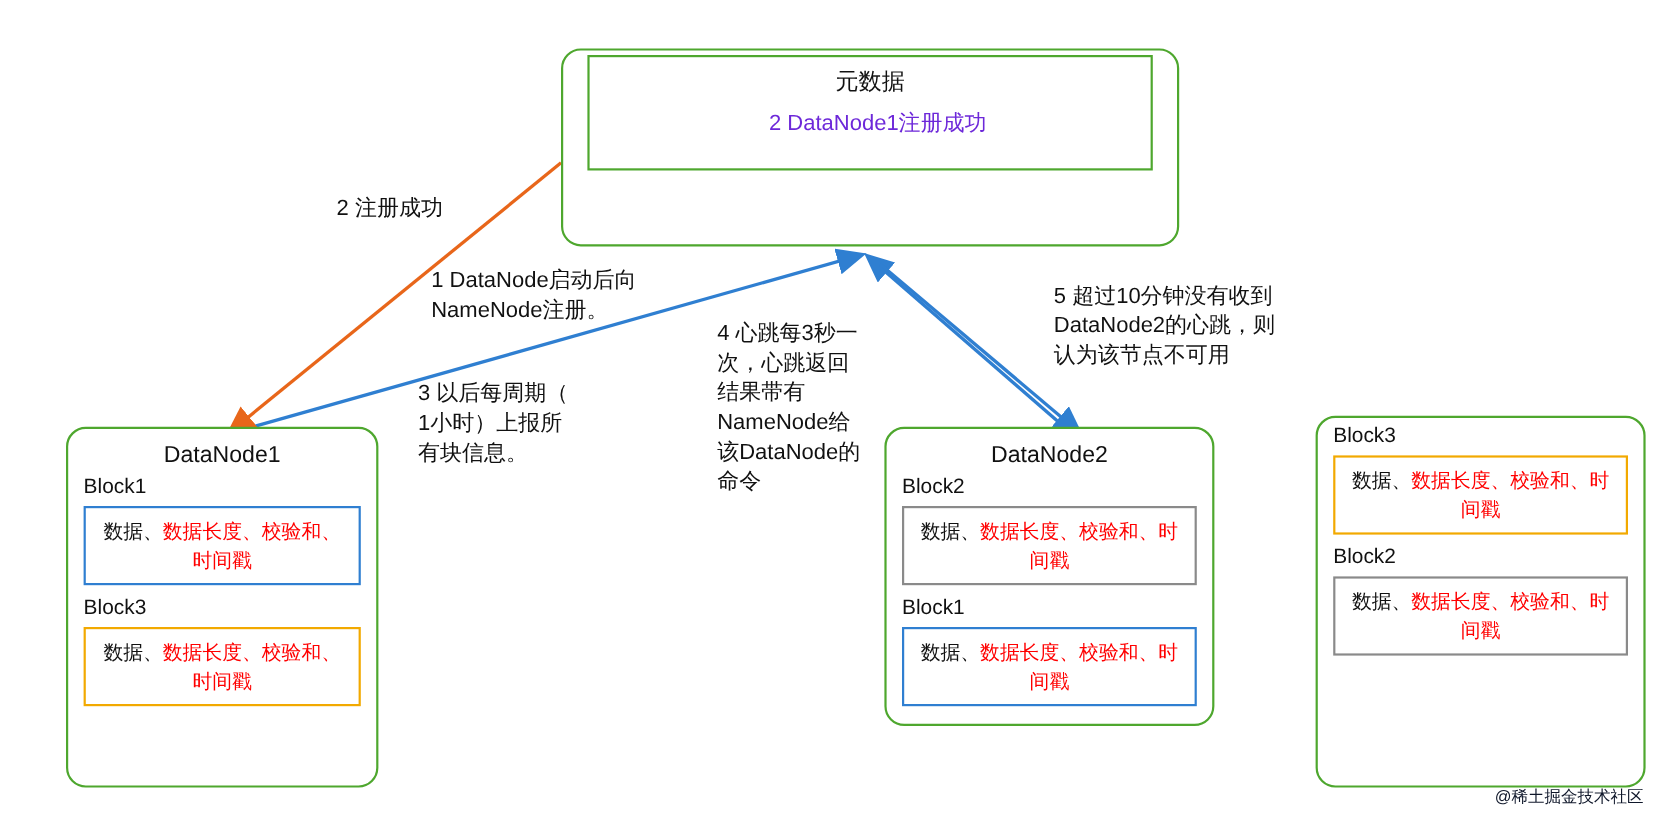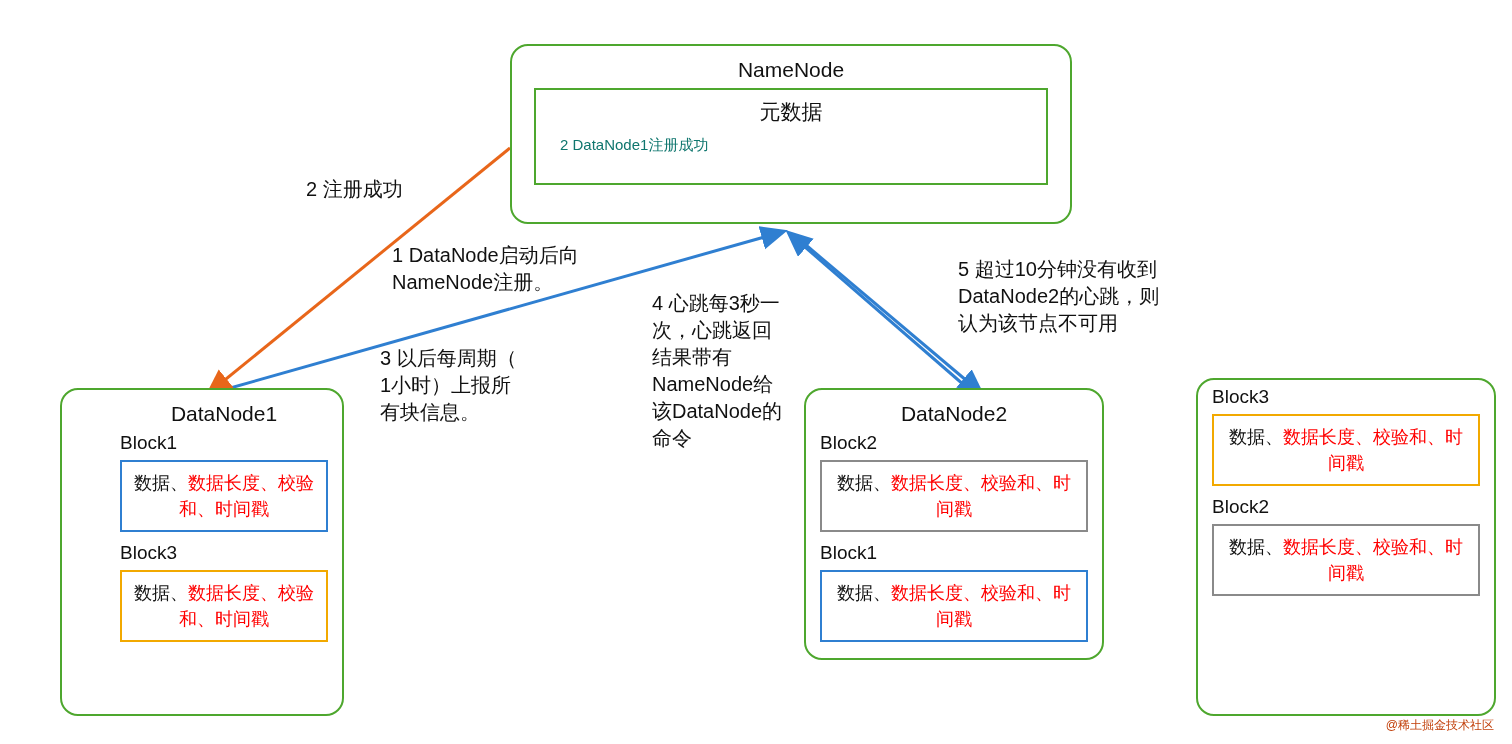--- a/index.html
+++ b/index.html
@@ -45,23 +45,24 @@
     margin: 4px 22px 10px 22px;
     padding: 8px 10px 28px 10px;
   }
   .meta-title {
     text-align: center;
     font-size: 21px;
     color: #111111;
     margin-bottom: 10px;
   }
   .meta-line {
-    font-size: 15px;
-    color: #0f766e;
+    font-size: 20px;
+    color: #6d28d9;
     padding-left: 14px;
+    text-align: center;
   }
   .block-label {
     font-size: 19px;
     color: #111111;
     margin: 6px 0 6px 14px;
   }
   .block-body {
     box-sizing: border-box;
     margin: 0 14px 10px 14px;
     padding: 8px 10px;
@@ -80,22 +81,22 @@
     position: absolute;
     font-size: 20px;
     line-height: 1.35;
     color: #111111;
     white-space: pre-line;
   }
   .watermark {
     position: absolute;
     right: 18px;
     bottom: 10px;
-    font-size: 12px;
-    color: #c2410c;
+    font-size: 15px;
+    color: #0f172a;
   }
 </style>
 </head>
 <body>
 
 <div id="stage">
 
   <svg id="arrows" viewBox="0 0 1512 744">
     <defs>
       <marker id="head-blue" markerWidth="10" markerHeight="10" refX="7" refY="4" orient="auto">
@@ -108,28 +109,27 @@
 
     <line x1="216" y1="392" x2="782" y2="232" stroke="#2f7fd1" stroke-width="3" marker-end="url(#head-blue)"></line>
 
     <line x1="510" y1="148" x2="210" y2="392" stroke="#e8661a" stroke-width="3" marker-end="url(#head-orange)"></line>
 
     <line x1="972" y1="392" x2="790" y2="234" stroke="#2f7fd1" stroke-width="3" marker-end="url(#head-blue)"></line>
     <line x1="800" y1="240" x2="980" y2="392" stroke="#2f7fd1" stroke-width="3" marker-end="url(#head-blue)"></line>
   </svg>
 
   <div class="node-box" style="left:510px; top:44px; width:562px; height:180px;">
-    <div class="node-title">NameNode</div>
     <div class="meta-box">
       <div class="meta-title">元数据</div>
       <div class="meta-line">2 DataNode1注册成功</div>
     </div>
   </div>
 
-  <div class="node-box" style="left:60px; top:388px; width:284px; height:328px;padding-left:44px;">
+  <div class="node-box" style="left:60px; top:388px; width:284px; height:328px;">
     <div class="node-title">DataNode1</div>
     <div class="block-label">Block1</div>
     <div class="block-body bb-blue"><span>数据、</span><span class="red">数据长度、校验和、时间戳</span></div>
     <div class="block-label">Block3</div>
     <div class="block-body bb-orange"><span>数据、</span><span class="red">数据长度、校验和、时间戳</span></div>
   </div>
 
   <div class="node-box" style="left:804px; top:388px; width:300px; height:272px;">
     <div class="node-title">DataNode2</div>
     <div class="block-label">Block2</div>

